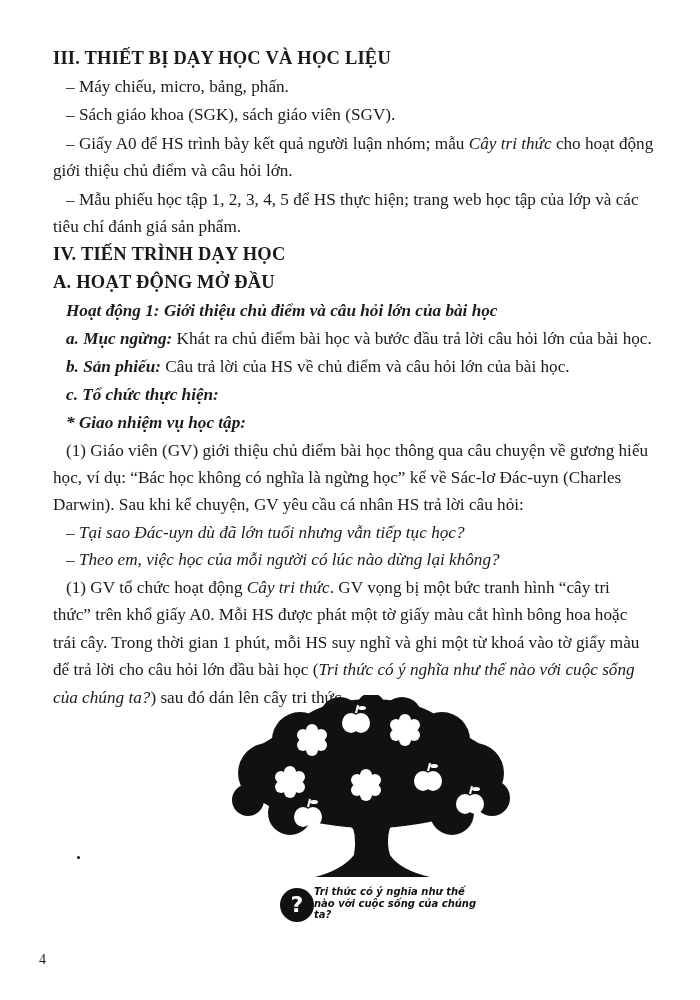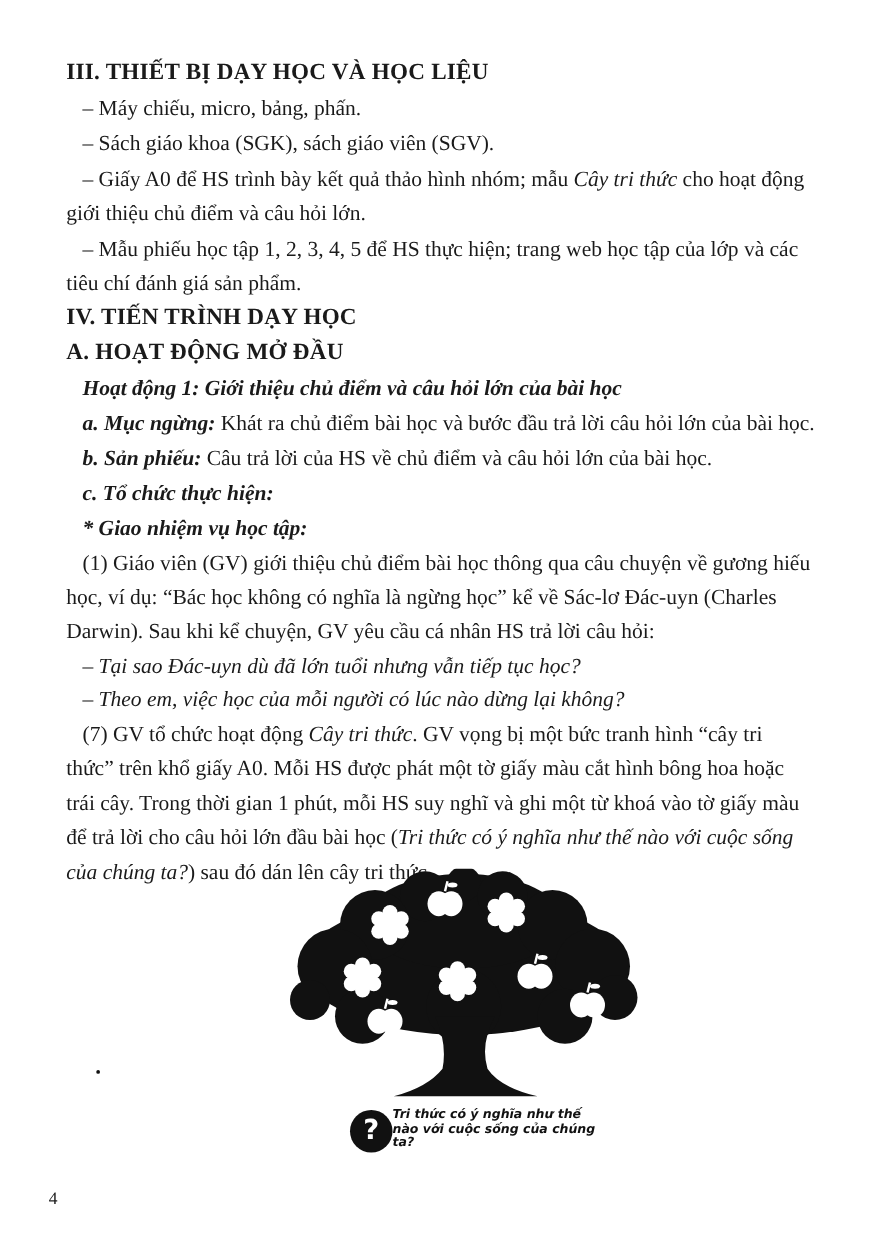--- a/index.html
+++ b/index.html
@@ -23,41 +23,41 @@
     .wm svg text { fill: none; stroke: #8a8a8a; stroke-width: 1; }
   </style>
 </head>
 <body>
 
 <div class="page">
 
   <div class="line h l0" style="top:47px">III. THIẾT BỊ DẠY HỌC VÀ HỌC LIỆU</div>
   <div class="line l1" style="top:76px">– Máy chiếu, micro, bảng, phấn.</div>
   <div class="line l1" style="top:104px">– Sách giáo khoa (SGK), sách giáo viên (SGV).</div>
-  <div class="line l1" style="top:133px"><span>– Giấy A0 để HS trình bày kết quả thảo hình nhóm; mẫu </span><span class="i">Cây tri thức</span><span> cho hoạt động</span></div>
+  <div class="line l1" style="top:133px"><span>– Giấy A0 để HS trình bày kết quả người luận nhóm; mẫu </span><span class="i">Cây tri thức</span><span> cho hoạt động</span></div>
   <div class="line l0" style="top:160px">giới thiệu chủ điểm và câu hỏi lớn.</div>
   <div class="line l1" style="top:189px">– Mẫu phiếu học tập 1, 2, 3, 4, 5 để HS thực hiện; trang web học tập của lớp và các</div>
   <div class="line l0" style="top:216px">tiêu chí đánh giá sản phẩm.</div>
 
   <div class="line h l0" style="top:243px">IV. TIẾN TRÌNH DẠY HỌC</div>
   <div class="line h l0" style="top:271px">A. HOẠT ĐỘNG MỞ ĐẦU</div>
   <div class="line bi l1" style="top:300px">Hoạt động 1: Giới thiệu chủ điểm và câu hỏi lớn của bài học</div>
 
   <div class="line l1" style="top:328px"><span class="bi">a. Mục ngừng:</span><span> Khát ra chủ điểm bài học và bước đầu trả lời câu hỏi lớn của bài học.</span></div>
   <div class="line l1" style="top:356px"><span class="bi">b. Sản phiếu:</span><span> Câu trả lời của HS về chủ điểm và câu hỏi lớn của bài học.</span></div>
   <div class="line bi l1" style="top:384px">c. Tổ chức thực hiện:</div>
   <div class="line bi l1" style="top:412px">* Giao nhiệm vụ học tập:</div>
 
   <div class="line l1" style="top:440px">(1) Giáo viên (GV) giới thiệu chủ điểm bài học thông qua câu chuyện về gương hiếu</div>
   <div class="line l0" style="top:467px">học, ví dụ: “Bác học không có nghĩa là ngừng học” kể về Sác-lơ Đác-uyn (Charles</div>
   <div class="line l0" style="top:494px">Darwin). Sau khi kể chuyện, GV yêu cầu cá nhân HS trả lời câu hỏi:</div>
   <div class="line i l1" style="top:522px">– Tại sao Đác-uyn dù đã lớn tuổi nhưng vẫn tiếp tục học?</div>
   <div class="line i l1" style="top:549px">– Theo em, việc học của mỗi người có lúc nào dừng lại không?</div>
 
-  <div class="line l1" style="top:577px"><span>(7) GV tổ chức hoạt động </span><span class="i">Cây tri thức</span><span>. GV vọng bị một bức tranh hình “cây tri</span></div>
+  <div class="line l1" style="top:577px"><span>(1) GV tổ chức hoạt động </span><span class="i">Cây tri thức</span><span>. GV vọng bị một bức tranh hình “cây tri</span></div>
   <div class="line l0" style="top:604px">thức” trên khổ giấy A0. Mỗi HS được phát một tờ giấy màu cắt hình bông hoa hoặc</div>
   <div class="line l0" style="top:632px">trái cây. Trong thời gian 1 phút, mỗi HS suy nghĩ và ghi một từ khoá vào tờ giấy màu</div>
   <div class="line l0" style="top:659px"><span>để trả lời cho câu hỏi lớn đầu bài học (</span><span class="i">Tri thức có ý nghĩa như thế nào với cuộc sống</span></div>
   <div class="line l0" style="top:687px"><span class="i">của chúng ta?</span><span>) sau đó dán lên cây tri thức.</span></div>
 
   <svg class="tree" viewBox="0 0 282 185">
     <g fill="#111">
       <ellipse cx="141" cy="78" rx="128" ry="55"></ellipse>
       <ellipse cx="141" cy="42" rx="80" ry="38"></ellipse>
       <circle cx="141" cy="12" r="14"></circle>

